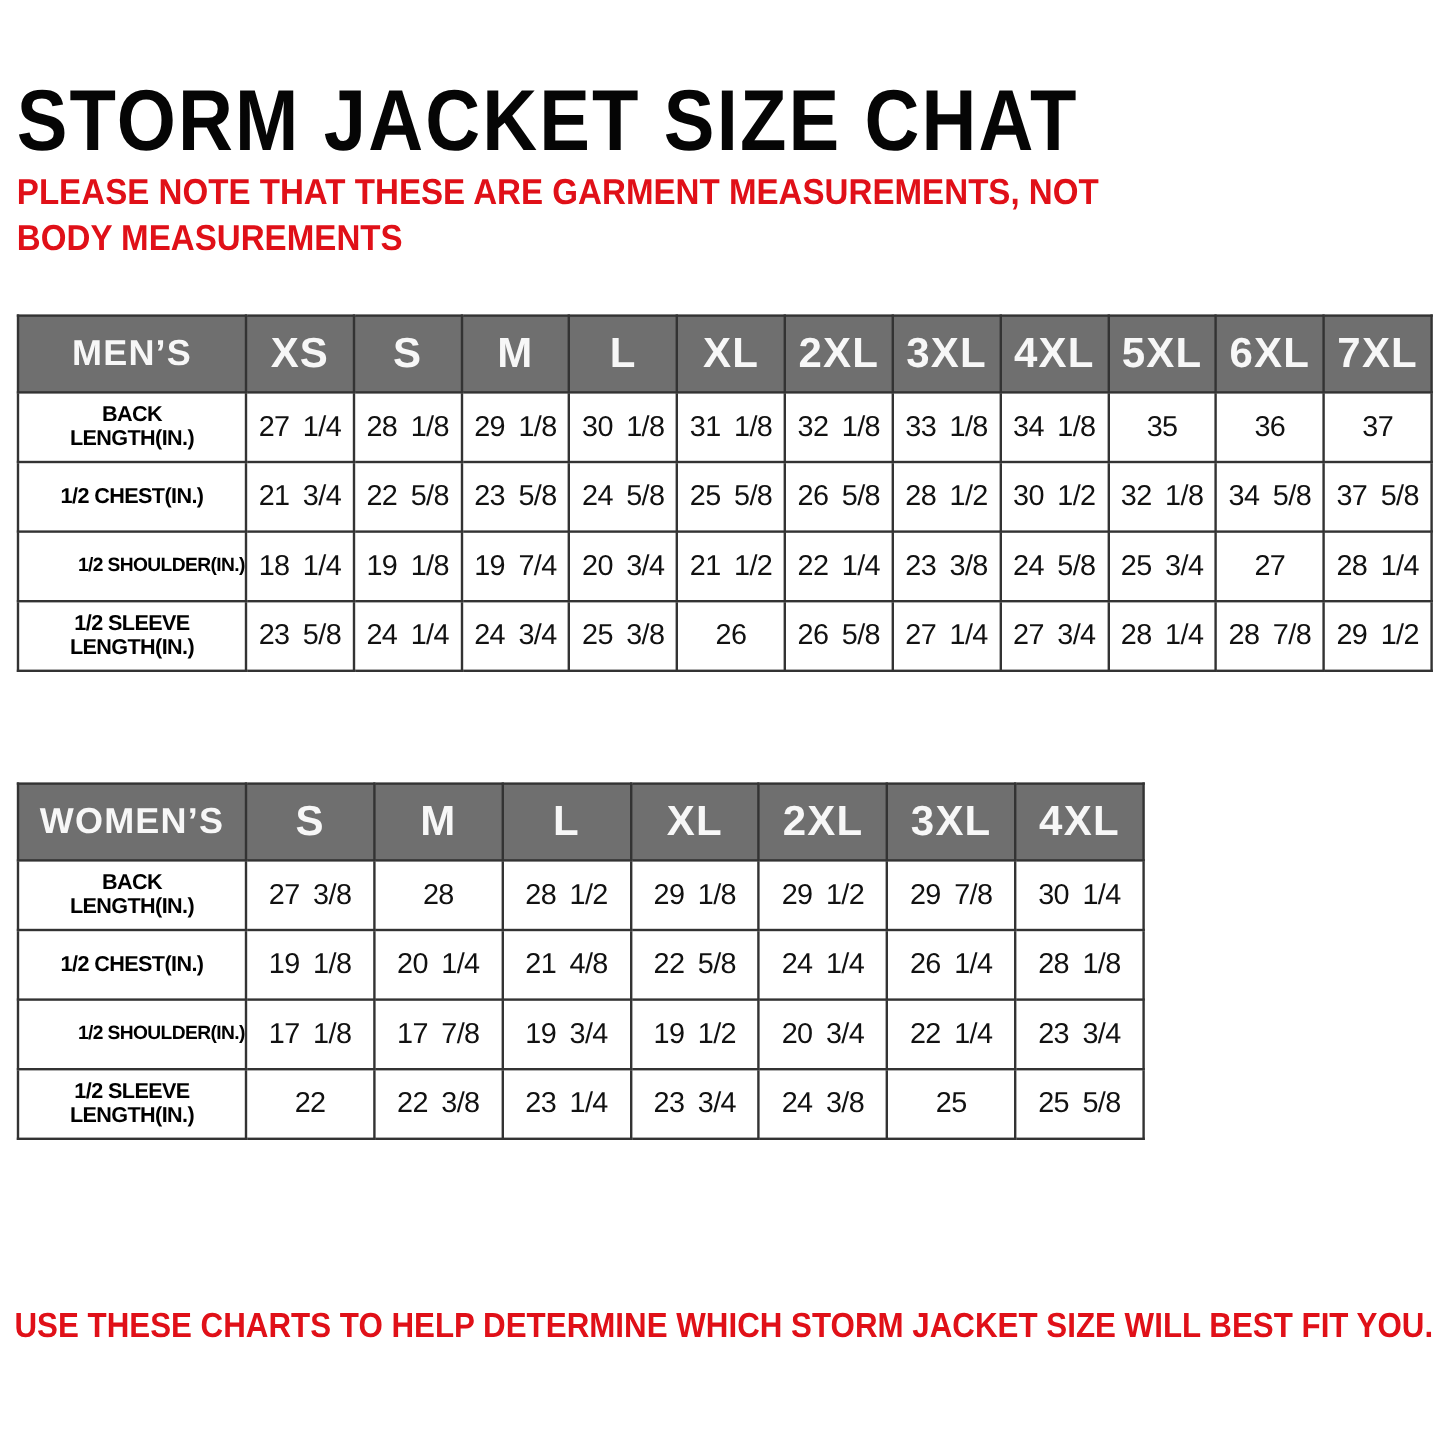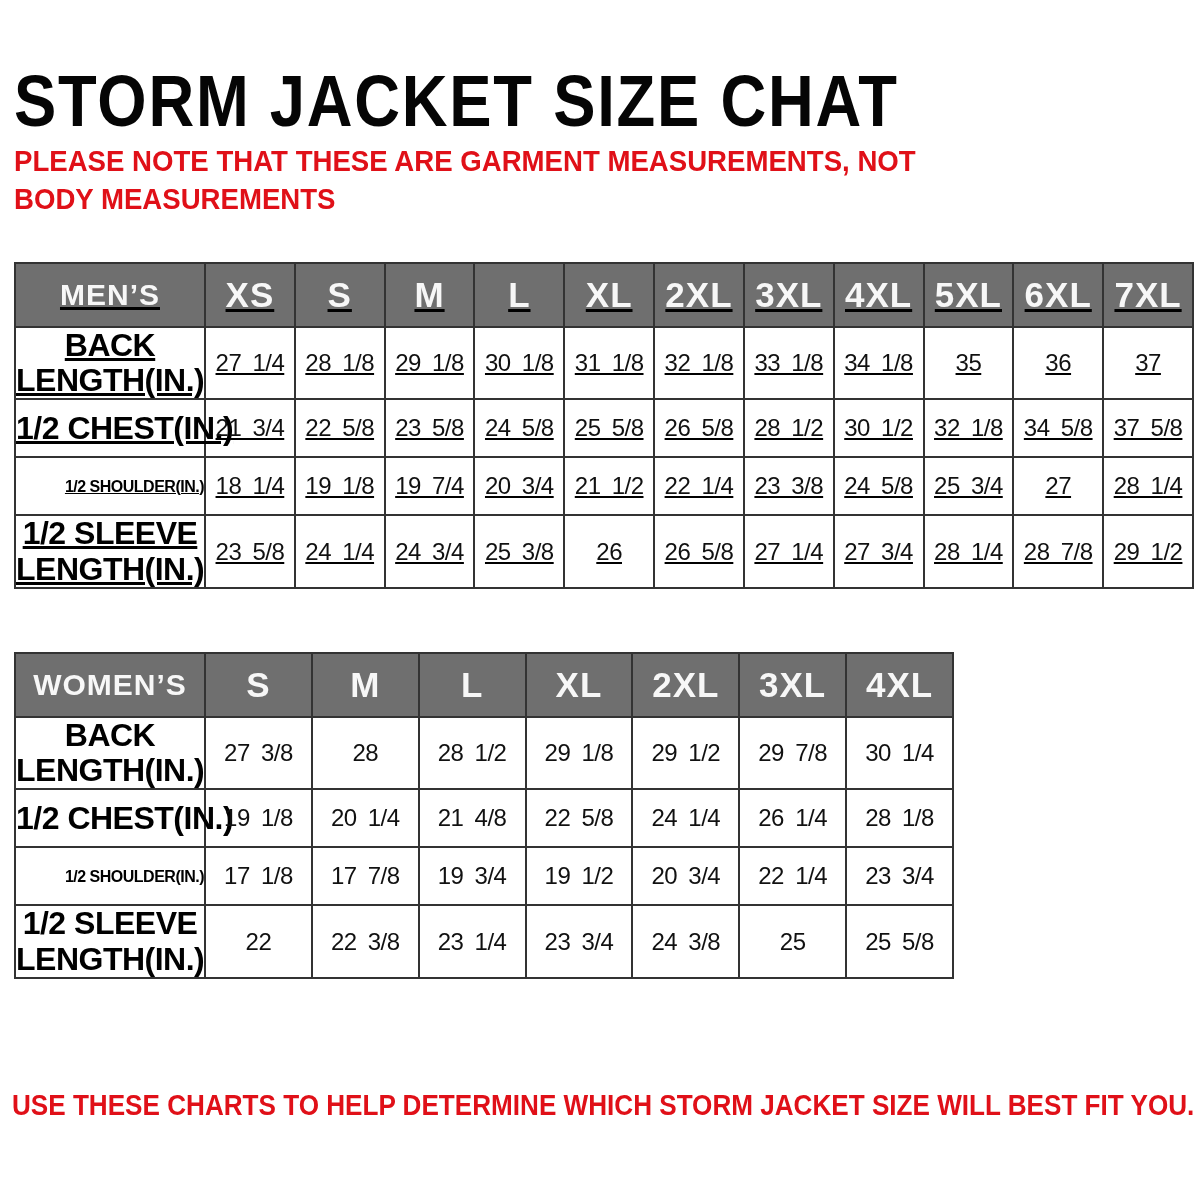--- a/index.html
+++ b/index.html
@@ -26,29 +26,29 @@
     position:absolute;border-collapse:collapse;table-layout:fixed;background:#fff;
   }
   .size-table th,.size-table td{border:2px solid var(--border);padding:0;}
   .size-table th{
     background:var(--gray);color:#f7f7f7;font-weight:bold;
     font-size:35px;height:62px;letter-spacing:1px;text-align:center;vertical-align:middle;
   }
   .size-table th.table-label{font-size:30px;}
   .size-table th:first-child,.size-table td:first-child{width:188px;}
   td.row-label{
-    font-weight:bold;font-size:32px;line-height:1.1;text-align:center;
+    font-weight:bold;font-size:18px;line-height:1.1;text-align:center;
     vertical-align:middle;white-space:nowrap;letter-spacing:-0.5px;
   }
   td.row-label.condensed{font-size:16px;text-align:right;}
   td.val{
     font-size:24px;text-align:center;vertical-align:middle;height:56px;
     word-spacing:5px;color:#111;letter-spacing:-0.5px;
   }
-  .mens{top:262px;left:14px;width:1180px;text-decoration:underline;}
+  .mens{top:262px;left:14px;width:1180px;}
   .womens{top:652px;left:14px;width:940px;}
   .footer{
     position:absolute;top:1060px;left:12px;
     font-size:29px;font-weight:bold;color:var(--red);
     white-space:nowrap;transform:scaleX(0.9);transform-origin:left top;
   }
 </style>
 </head>
 <body>
 

